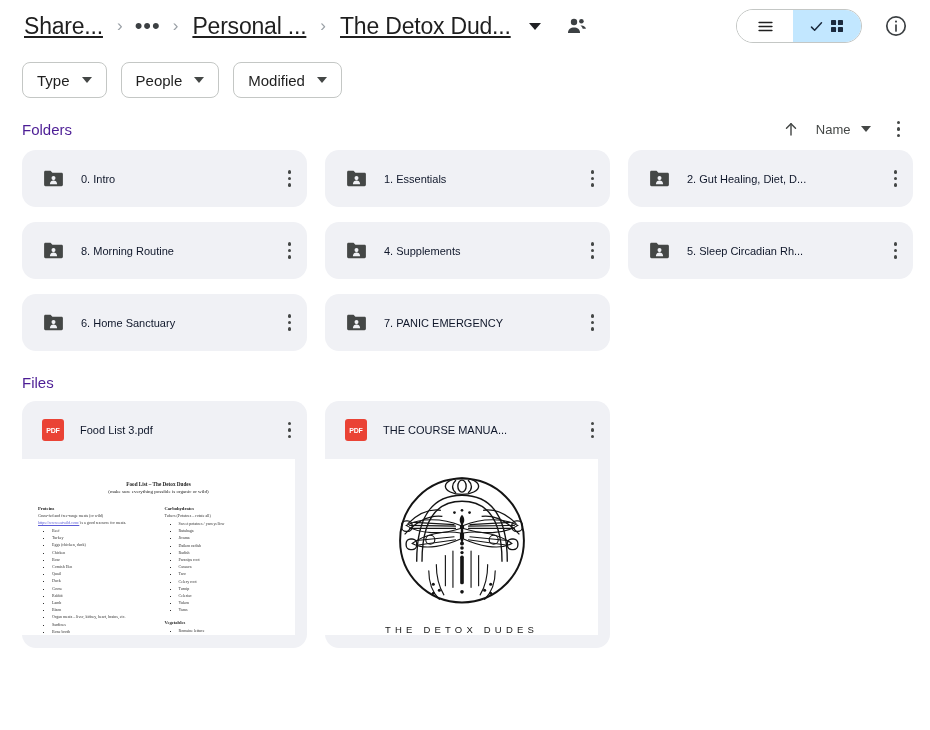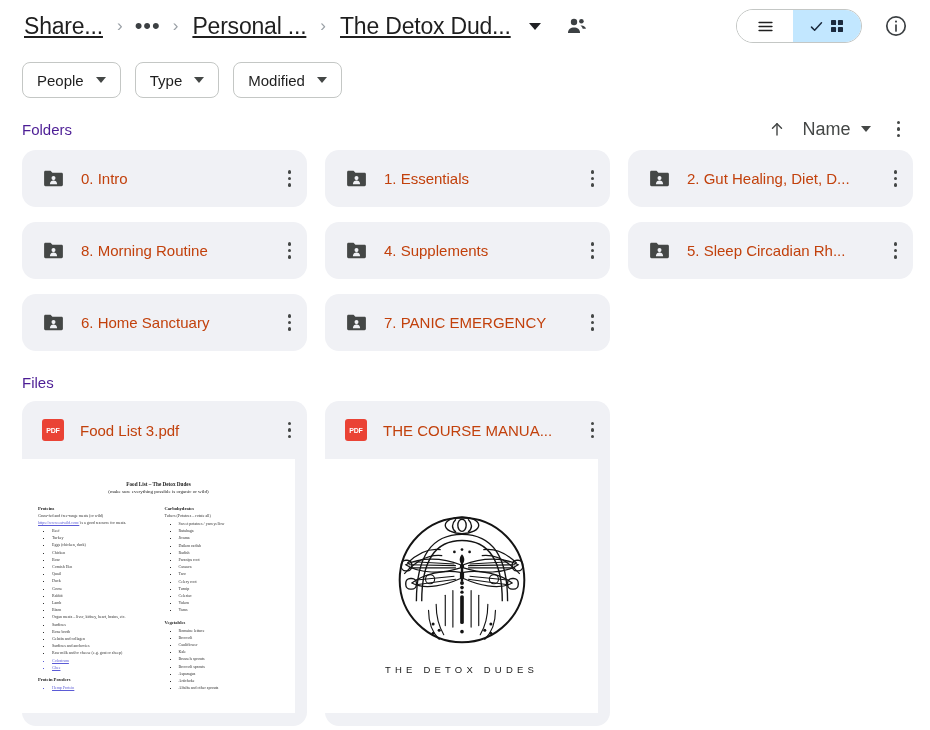--- a/index.html
+++ b/index.html
@@ -111,21 +111,21 @@
     height: 42px;
     margin-top: 10px;
   }
   .section-title {
     font-size: 15px;
     color: #4c1d95;
   }
   .section-spacer { flex: 1; }
   .sort-arrow { cursor: pointer; padding: 4px 10px; display:flex; }
   .sort-name {
-    font-size: 18px;
+    font-size: 13px;
     color: #444746;
     display: flex;
     align-items: center;
     gap: 10px;
     cursor: pointer;
     padding: 4px 6px;
   }
   .sort-name .cc {
     width: 0; height: 0;
     border-left: 5px solid transparent;
@@ -151,35 +151,35 @@
     cursor: pointer;
   }
   .card-head {
     height: 57px;
     display: flex;
     align-items: center;
     padding: 0 6px 0 20px;
     gap: 16px;
   }
   .card-title {
-    font-size: 15px;
-    color: #c2410c;
+    font-size: 11px;
+    color: #0f172a;
     white-space: nowrap;
     overflow: hidden;
     text-overflow: ellipsis;
     flex: 1;
   }
   .card .kebab { padding: 6px 10px; }
 
   
   .file-card .card-head { height: 58px; }
   .thumb {
     background: #ffffff;
     margin: 0 12px 13px 0;
-    height: 254px;
+    height: 176px;
     overflow: hidden;
     position: relative;
   }
 
   
   .pdf-ico {
     width: 22px; height: 22px;
     background: #ea4335;
     border-radius: 3px;
     display: flex;
@@ -280,25 +280,25 @@
     <svg width="24" height="24" viewBox="0 0 24 24" fill="none" stroke="#3c4043" stroke-width="1.7">
       <circle cx="12" cy="12" r="9.2"></circle>
       <line x1="12" y1="11" x2="12" y2="17" stroke-linecap="round"></line>
       <circle cx="12" cy="7.6" r="1.05" fill="#3c4043" stroke="none"></circle>
     </svg>
   </span>
 </div>
 
 <div class="chips">
   <div class="chip">
+    <span>Type</span>
+    <span class="cc"></span>
+  </div>
+  <div class="chip">
     <span>People</span>
-    <span class="cc"></span>
-  </div>
-  <div class="chip">
-    <span>Type</span>
     <span class="cc"></span>
   </div>
   <div class="chip">
     <span>Modified</span>
     <span class="cc"></span>
   </div>
 </div>
 
 <div class="section-row">
   <span class="section-title">Folders</span>

